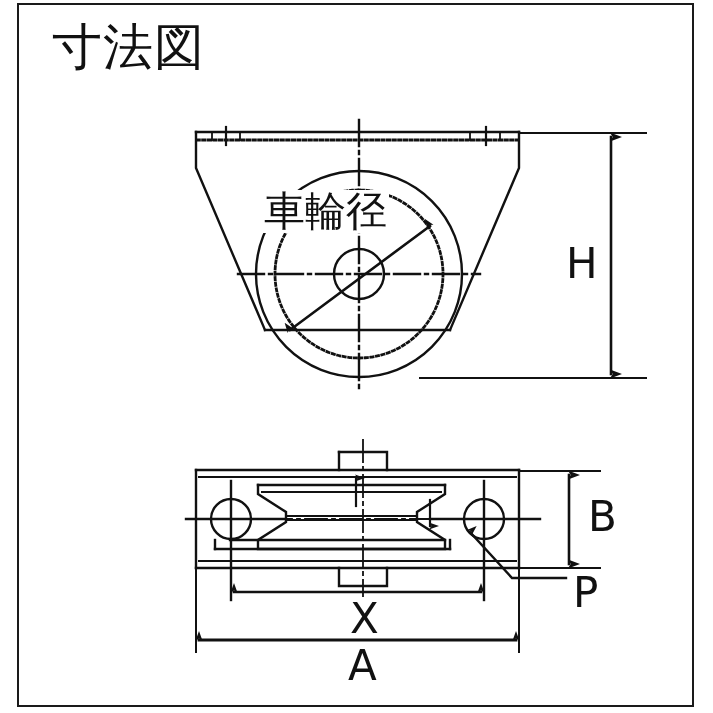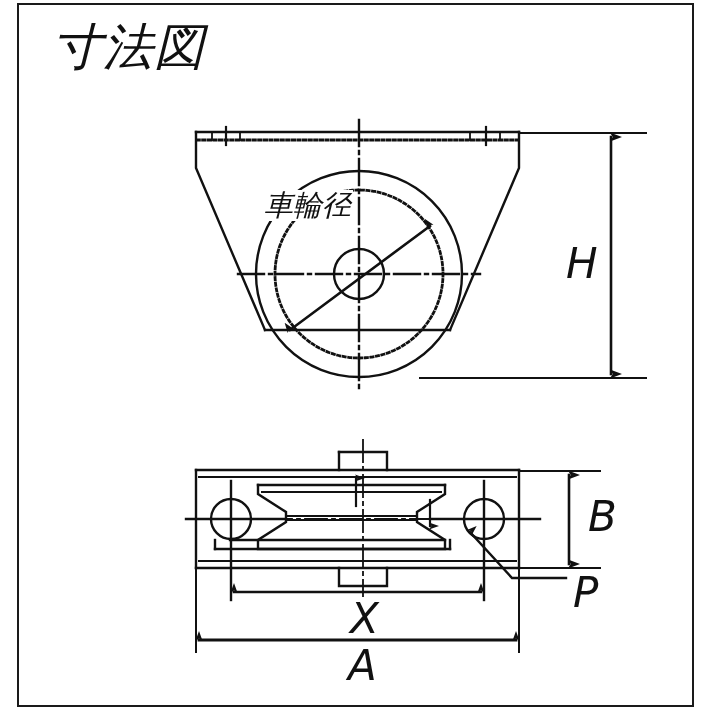--- a/index.html
+++ b/index.html
@@ -12,21 +12,20 @@
     width: 713px;
     height: 713px;
     font-family: "DejaVu Sans", "Liberation Sans", sans-serif;
     overflow: hidden;
   }
   #page {
     position: relative;
     width: 713px;
     height: 713px;
     background: #ffffff;
-    font-style: italic;
   }
   #frame-border {
     position: absolute;
     left: 17px;
     top: 3px;
     width: 677px;
     height: 704px;
     border: 2px solid #1a1a1a;
     box-sizing: border-box;
     background: #ffffff;
@@ -60,21 +59,21 @@
   .jp-label {
     position: absolute;
     color: #111111;
     font-family: "DejaVu Sans", "Liberation Sans", sans-serif;
     white-space: nowrap;
     background: #ffffff;
   }
   #label-wheel-diameter {
     left: 262px;
     top: 190px;
-    font-size: 29px;
+    font-size: 41px;
     line-height: 1;
     padding: 1px 2px;
   }
   #label-wheel-width {
     left: 320px;
     top: 487px;
     font-size: 27px;
     line-height: 1;
     padding: 1px 2px;
   }

